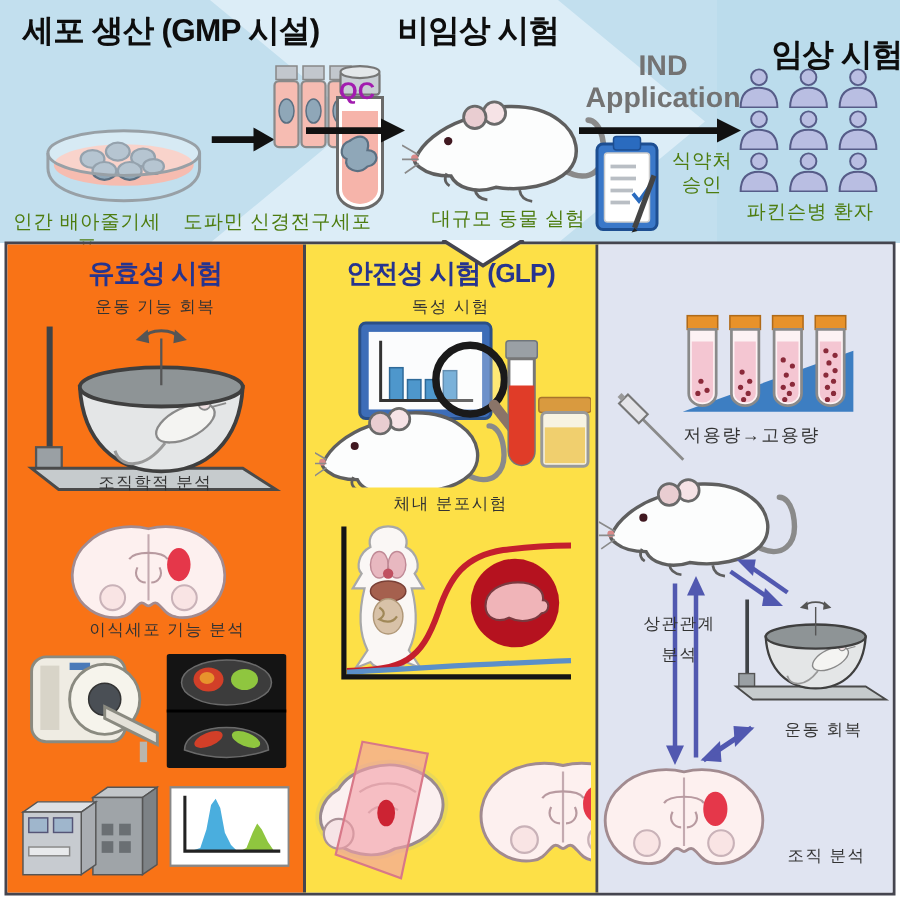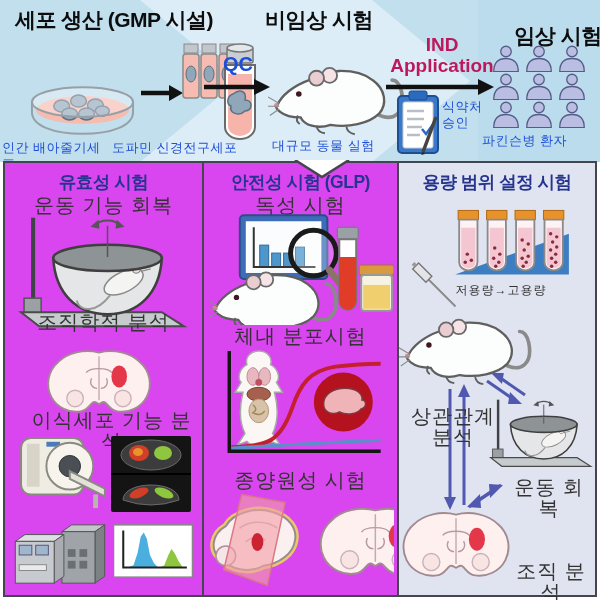--- a/index.html
+++ b/index.html
@@ -5,33 +5,33 @@
   html,body{margin:0;padding:0;background:#ffffff;}
   #stage{position:relative;width:600px;height:600px;overflow:hidden;
          font-family:"Liberation Sans","DejaVu Sans",sans-serif;background:#ffffff;}
   .abs{position:absolute;}
   
   #top-bg{left:0;top:0;width:600px;height:162px;background:#c2dfee;}
   #top-band{left:0;top:0;width:600px;height:162px;background:#dcedf7;
     clip-path:polygon(140px 0,372px 0,470px 81px,372px 162px,140px 162px,238px 81px);}
   #top-band2{left:478px;top:0;width:122px;height:162px;background:#b7d9eb;opacity:.55;}
   .h-top{font-weight:bold;font-size:21px;color:#0d0d0d;text-align:center;letter-spacing:-0.5px;}
-  .lbl{font-size:13px;color:#1d4ed8;letter-spacing:.5px;white-space:pre-line;line-height:1.25;}
-  .qc{font-weight:bold;font-size:20px;color:#1d4ed8;text-align:center;}
-  .ind{font-weight:bold;font-size:19px;color:#be185d;text-align:center;white-space:pre-line;line-height:21px;}
+  .lbl{font-size:13px;color:#4d7c0f;text-align:center;letter-spacing:.5px;white-space:pre-line;line-height:1.25;}
+  .qc{font-weight:bold;font-size:16px;color:#a21caf;text-align:center;}
+  .ind{font-weight:bold;font-size:19px;color:#737373;text-align:center;white-space:pre-line;line-height:21px;}
   
   #panels{left:3px;top:161px;width:594px;height:436px;border:2px solid #45454f;
           box-sizing:border-box;display:flex;}
   .panel{position:relative;height:100%;}
-  #panel-left{width:197px;background:#d946ef;}
-  #panel-mid{flex:1;background:#d946ef;border-left:2px solid #45454f;border-right:2px solid #45454f;}
+  #panel-left{width:197px;background:#f97316;}
+  #panel-mid{flex:1;background:#fde047;border-left:2px solid #45454f;border-right:2px solid #45454f;}
   #panel-right{width:196px;background:#e0e4f1;}
   .p-title{position:absolute;left:0;right:0;font-weight:bold;font-size:17.5px;color:#26348f;
            text-align:center;letter-spacing:-0.5px;}
-  .p-item{position:absolute;font-size:20px;color:#333333;text-align:center;
+  .p-item{position:absolute;font-size:11px;color:#333333;text-align:center;
           letter-spacing:1px;white-space:pre-line;line-height:21px;}
   svg{display:block;}
 </style>
 </head>
 <body>
 
 <svg width="0" height="0" style="position:absolute" aria-hidden="true">
 <defs>
   <symbol id="sym-mouse" viewBox="0 0 150 92">
     <path d="M116,66 C134,76 148,66 143,42 C141,34 137,30 133,30" fill="none" stroke="#8a8a8a" stroke-width="4" stroke-linecap="round"></path>
@@ -284,35 +284,33 @@
           <ellipse cx="24" cy="44" rx="12" ry="7" fill="#a5604e" stroke="#7a4036"></ellipse>
           <ellipse cx="24" cy="61" rx="10" ry="12" fill="#d8c2a8" stroke="#b09878"></ellipse>
           <path d="M18,55 q6,4 0,8 q8,4 12,-2" fill="none" stroke="#a08858" stroke-width="1.5"></path>
         </g>
         <path d="M12,102 C50,101 62,96 74,62 C82,38 92,24 118,20 C134,18 150,17 164,17" fill="none" stroke="#c41f2d" stroke-width="4"></path>
         <path d="M12,103 C60,100 110,97 164,95" fill="none" stroke="#5b8fc9" stroke-width="3.5"></path>
         <circle cx="126" cy="56" r="30" fill="#b5121f"></circle>
         <path d="M106,58 C106,48 116,42 128,42 C140,42 146,48 145,54 C150,54 150,62 144,63 C140,68 130,70 122,66 C114,70 106,66 106,58 Z" fill="#f0b4b8" stroke="#7a3a40" stroke-width="1.5"></path>
         <path d="M10,4 V106 H164" fill="none" stroke="#151515" stroke-width="3.5"></path>
       </svg>
-      <div class="p-item" style="left:0;right:0;top:307px;">종양원성 시험</div>
 
       <svg class="abs" style="left:2px;top:330px;" width="188" height="98" viewBox="0 0 190 96">
         <path d="M14,64 C4,56 6,40 20,32 C28,18 52,12 68,18 C84,23 92,34 90,46 C88,60 74,70 58,72 C44,80 24,76 14,64 Z" fill="none" stroke="#e8d75a" stroke-width="7" opacity="0.9"></path>
         <path d="M14,64 C4,56 6,40 20,32 C28,18 52,12 68,18 C84,23 92,34 90,46 C88,60 74,70 58,72 C44,80 24,76 14,64 Z" fill="#fbf0f0" stroke="#9a8a90" stroke-width="2"></path>
         <circle cx="20" cy="62" r="10" fill="#f6e4e6" stroke="#ab9298" stroke-width="1.5"></circle>
         <path d="M34,34 C44,26 62,26 72,34 M40,48 q8,-8 20,-2" fill="none" stroke="#c2aab0" stroke-width="1.5"></path>
         <polygon points="36,0 80,8 62,92 18,76" fill="#f2a0a8" fill-opacity="0.62" stroke="#d87888" stroke-width="1.5"></polygon>
         <ellipse cx="52" cy="48" rx="6" ry="9" fill="#cc2333"></ellipse>
         <use href="#sym-brain" transform="translate(98,10) scale(0.77)"></use>
       </svg>
     </div>
 
     <div id="panel-right" class="panel">
-      <div class="p-title" style="top:7px;">용량 범위 설정 시험</div>
 
       <svg class="abs" style="left:50px;top:46px;" width="126" height="72" viewBox="0 0 124 70">
         <polygon points="6,64 118,64 118,24" fill="#3d7ec2"></polygon>
         <g>
           <g transform="translate(10,0)">
               <rect x="-1" y="1" width="20" height="9" fill="#e8922a" stroke="#b06a18"></rect>
               <path d="M0,10 h18 v42 a9,8 0 0 1 -18,0 Z" fill="#fdf2f4" stroke="#8a8a8a" stroke-width="1.8"></path>
               <path d="M2,18 h14 v34 a7,6 0 0 1 -14,0 Z" fill="#f4c6d2"></path>
               <g fill="#8a2a3a">
                 <circle cx="8" cy="44" r="1.7"></circle>

